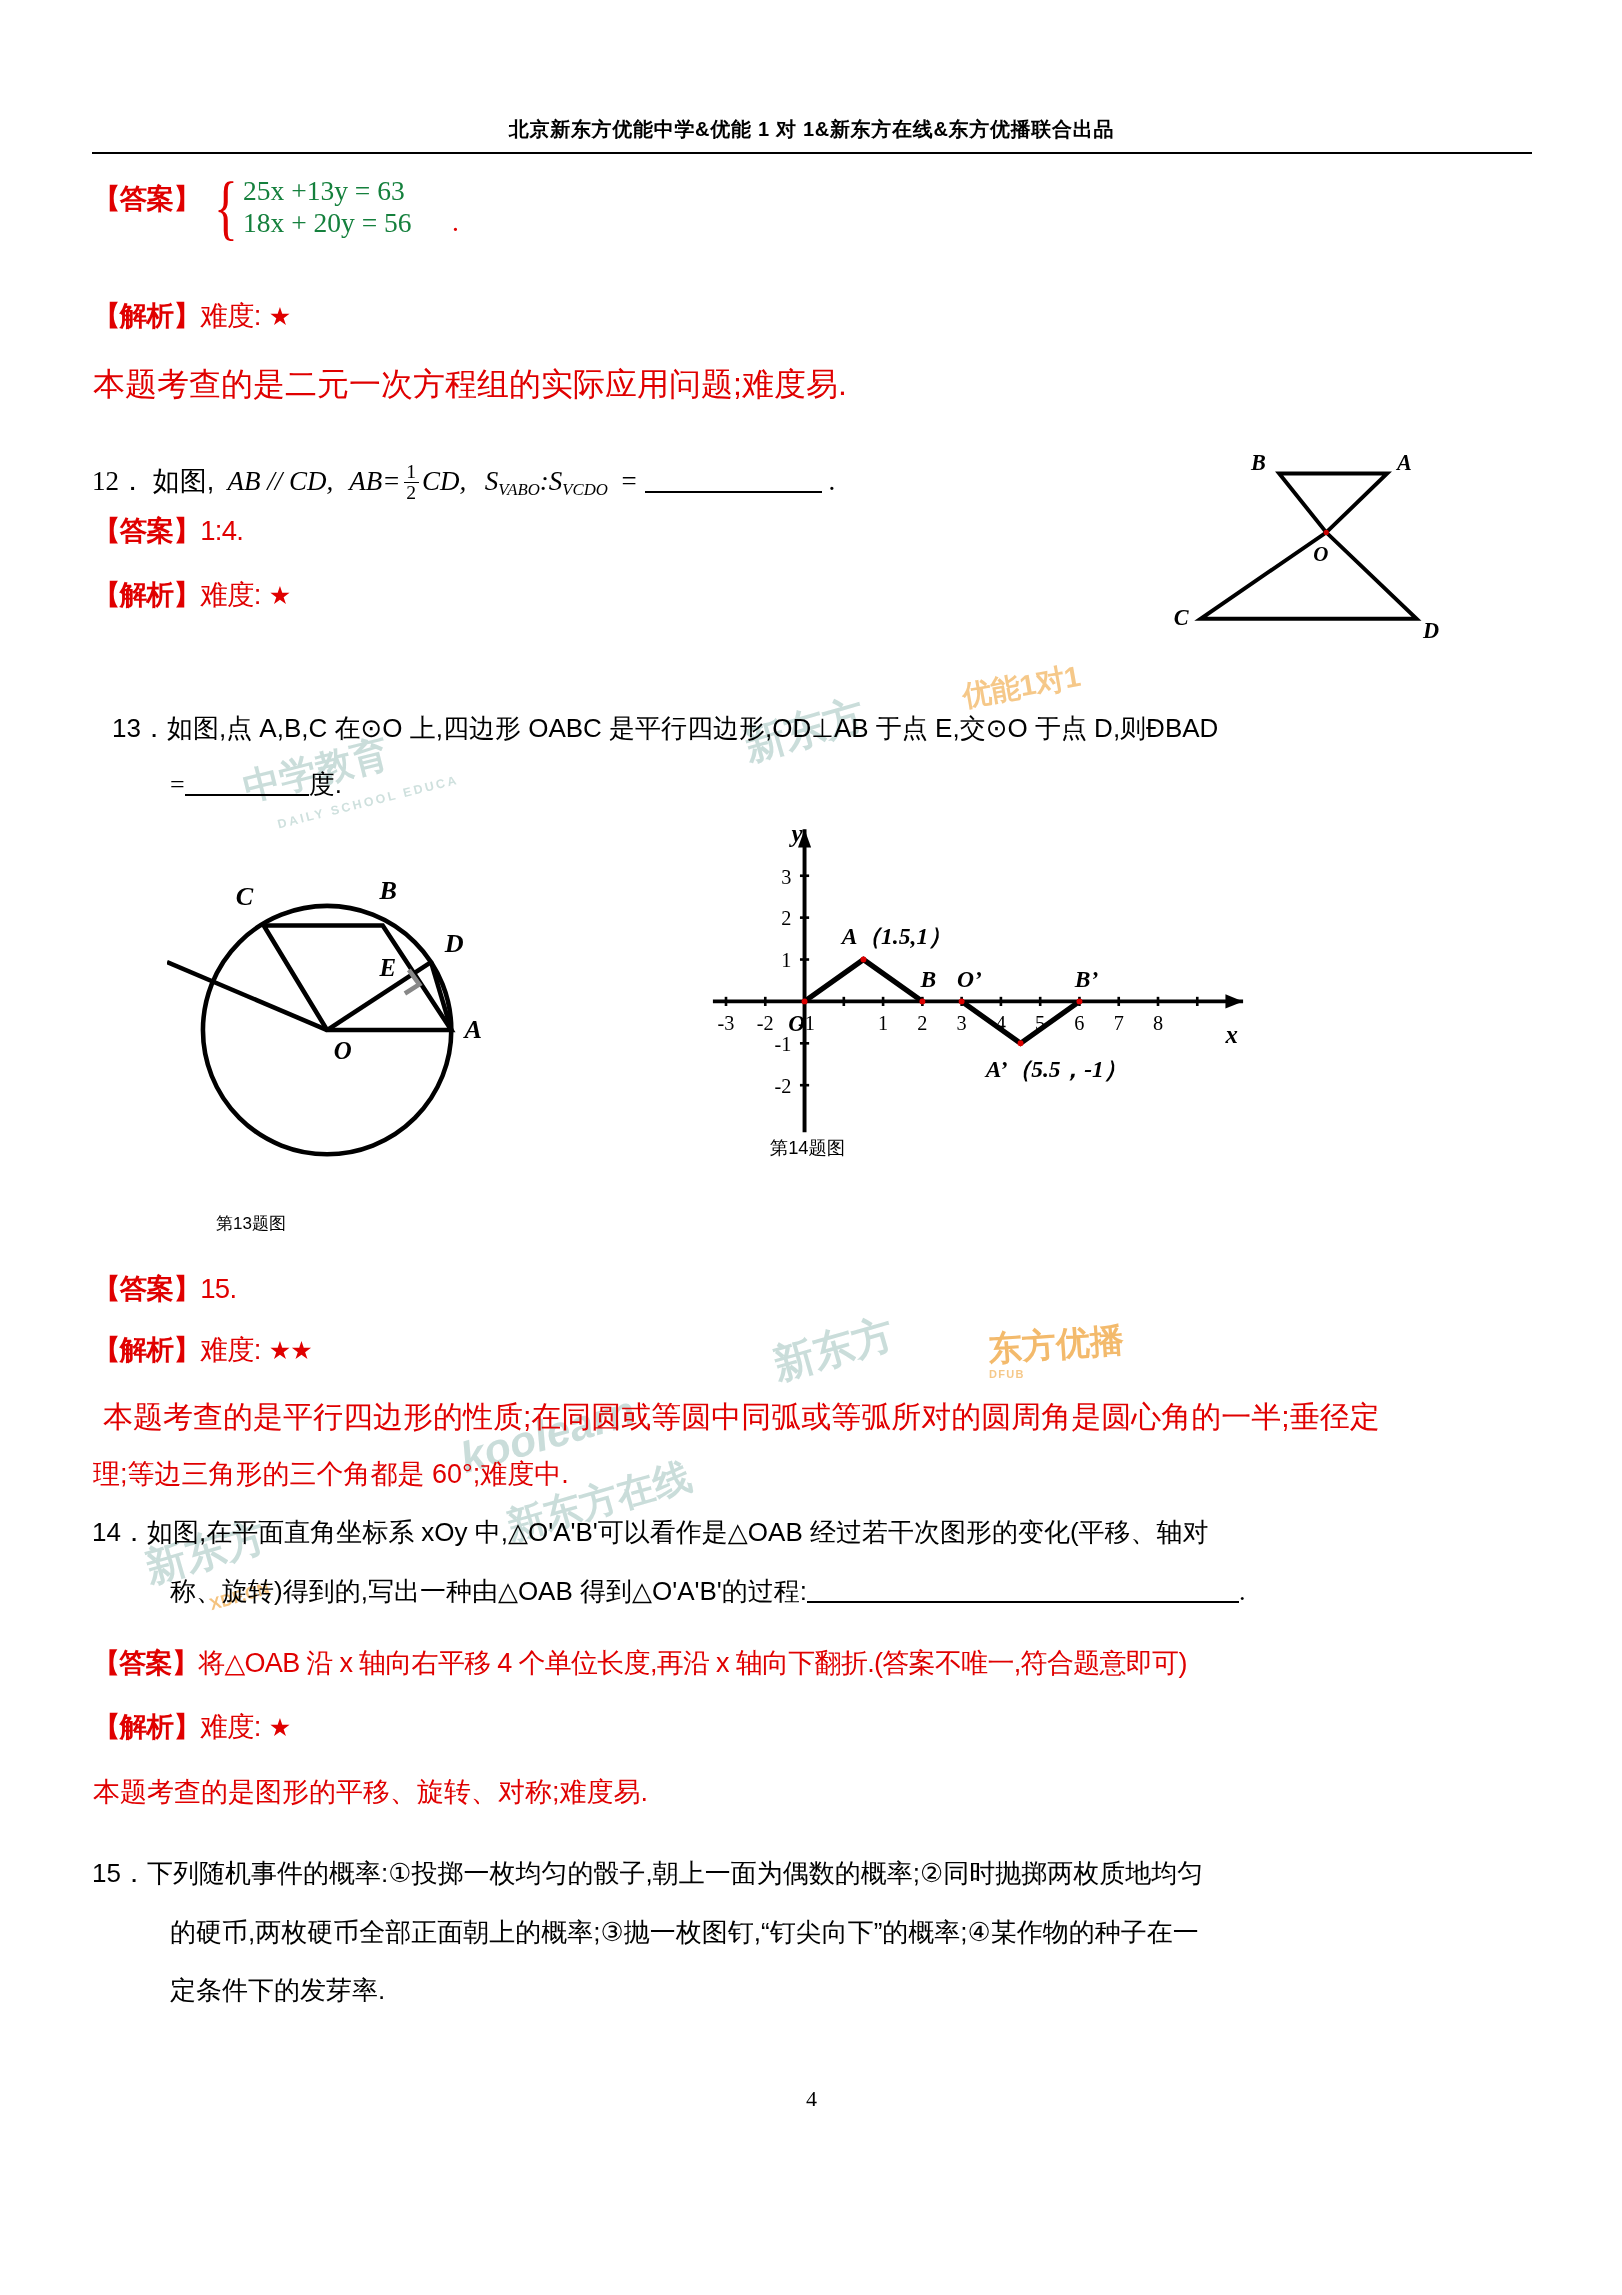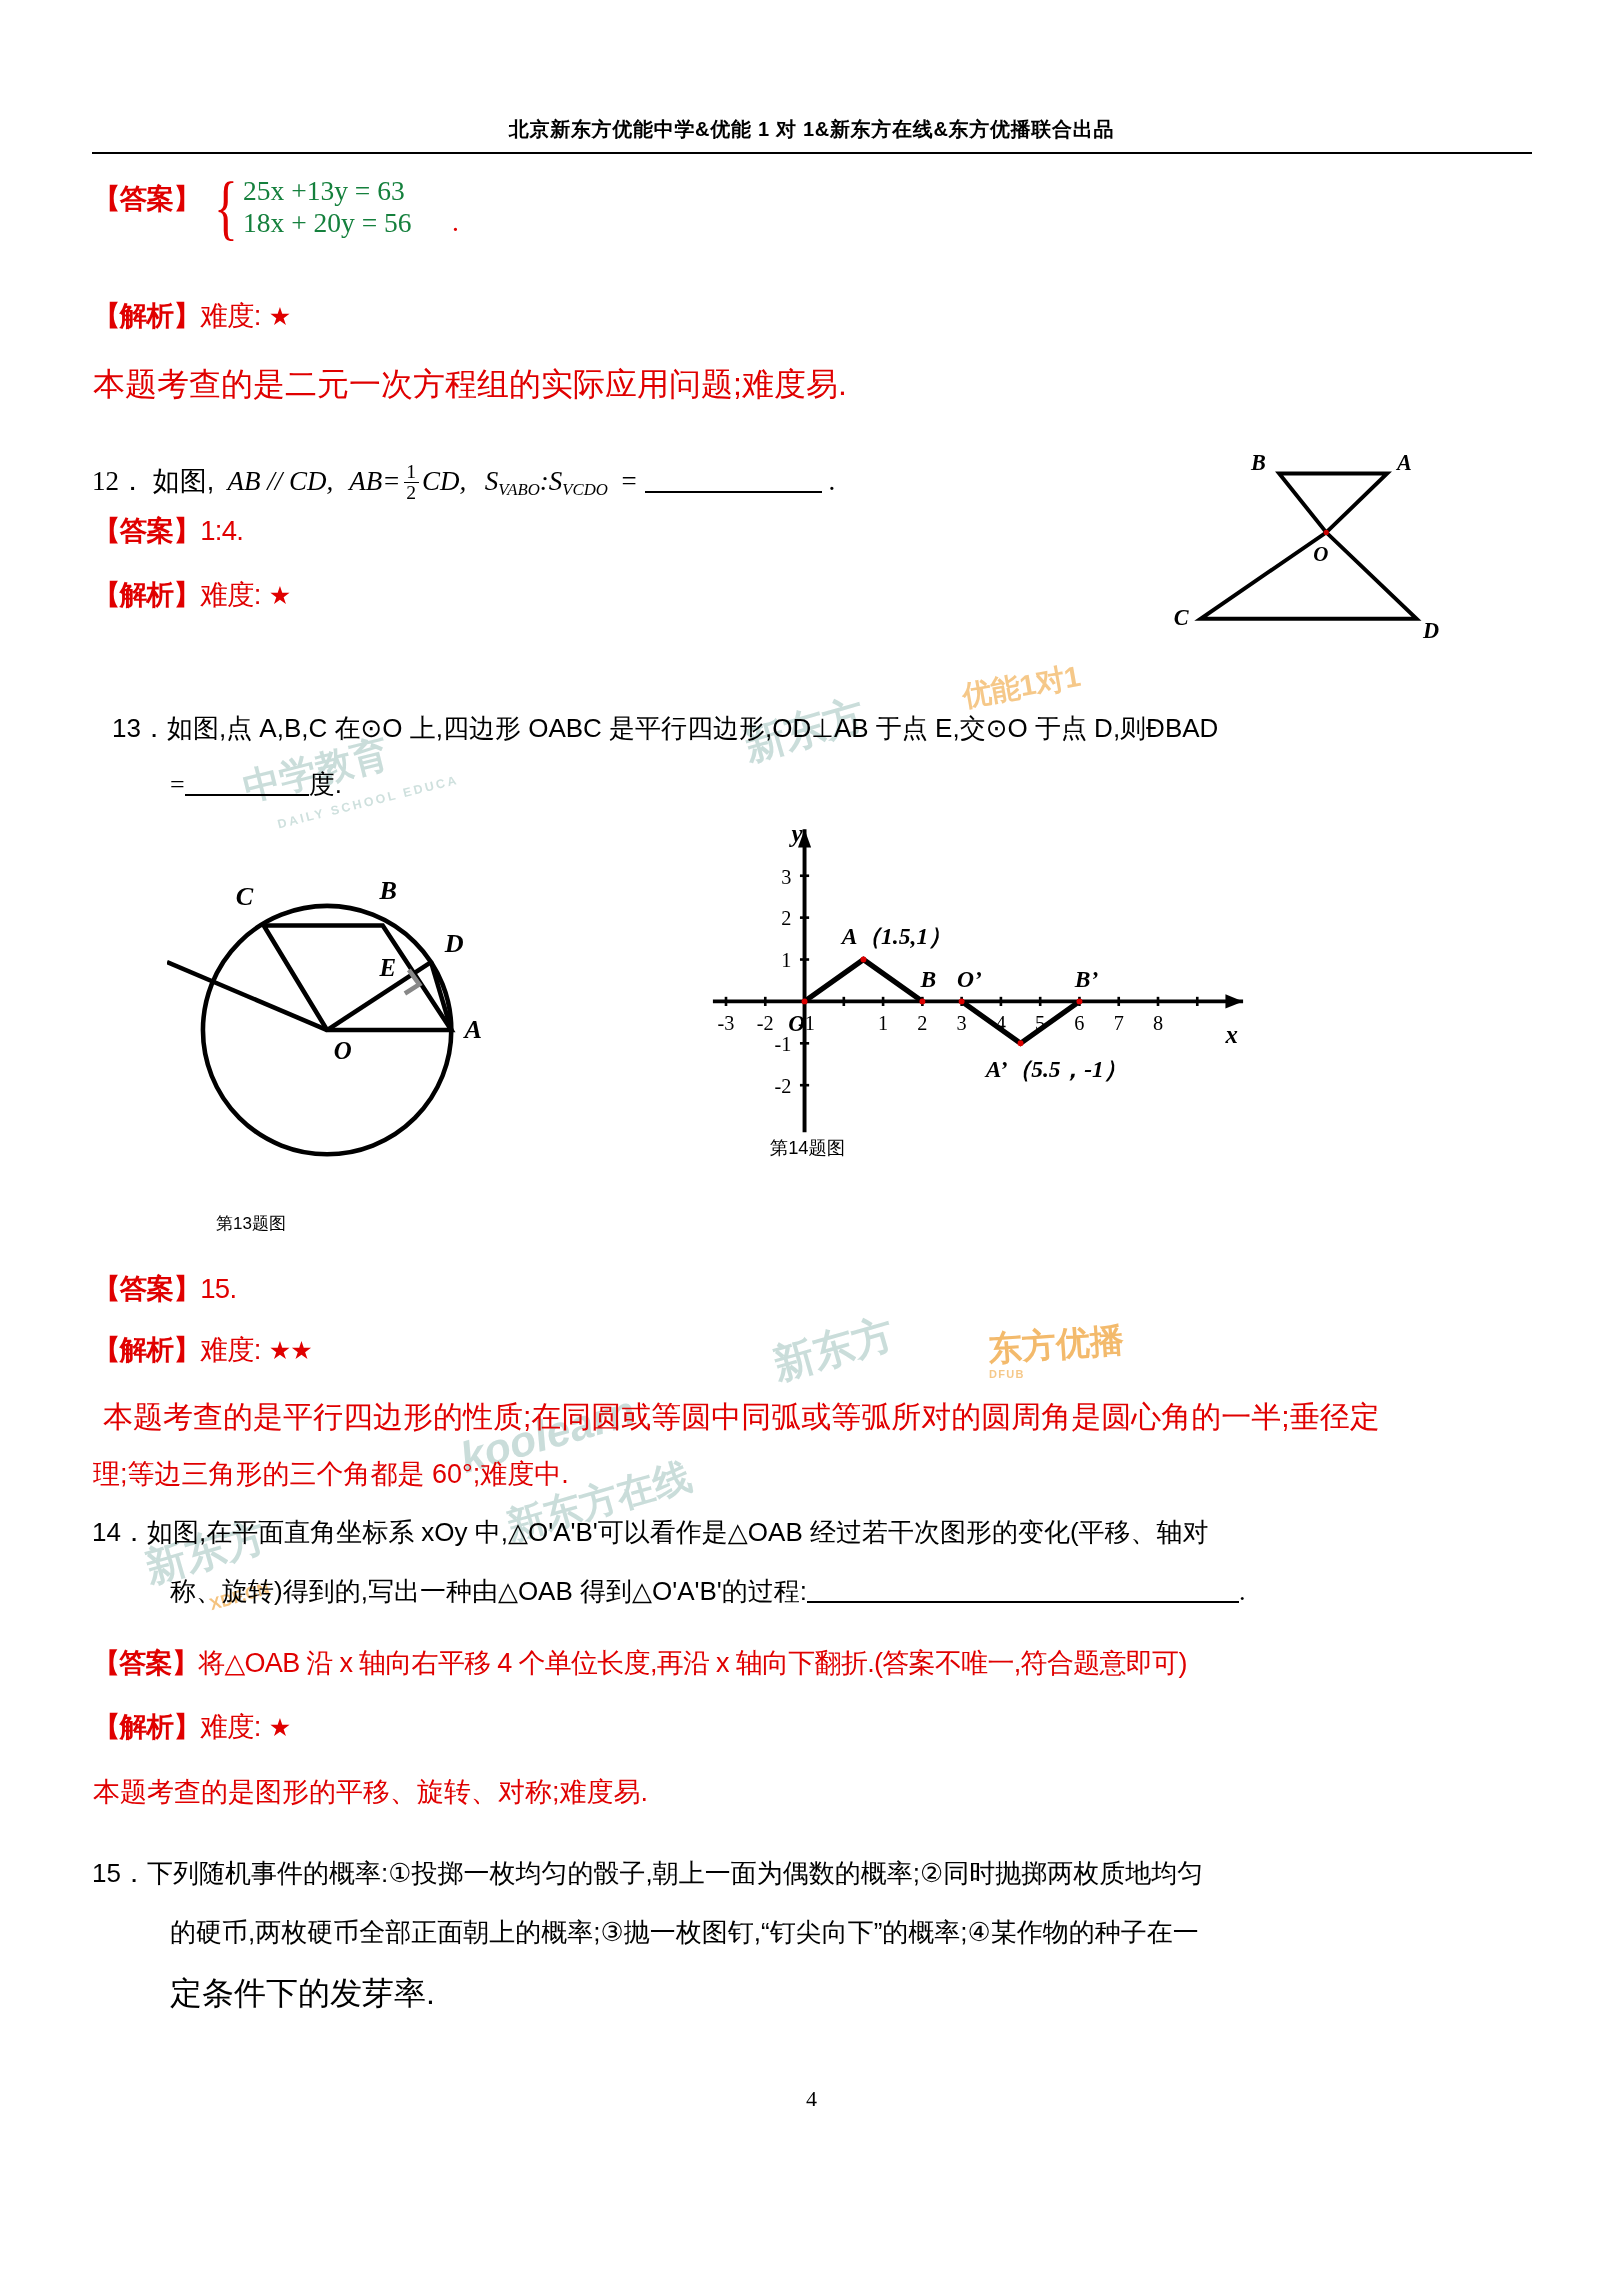--- a/index.html
+++ b/index.html
@@ -356,18 +356,18 @@
 
   <div class="blk red tag cjk" style="left:93px; top:1713px; font-size:27.5px;">
     <span>【解析】</span><span style="font-weight:normal;">难度:</span><span class="star" style="margin-left:7.9px;">★</span>
   </div>
   <div class="blk red cjk" style="left:93px; top:1779px; font-size:27px;">本题考查的是图形的平移、旋转、对称;难度易.</div>
 
   <div class="blk" style="left:92px; top:1860px; font-size:26px;">
     <span class="cjk">15．</span><span class="cjk">下列随机事件的概率:①投掷一枚均匀的骰子,朝上一面为偶数的概率;②同时抛掷两枚质地均匀</span>
   </div>
   <div class="blk cjk" style="left:170px; top:1919px; font-size:26px;">的硬币,两枚硬币全部正面朝上的概率;③抛一枚图钉,“钉尖向下”的概率;④某作物的种子在一</div>
-  <div class="blk cjk" style="left:170px; top:1977px; font-size:32px;">定条件下的发芽率.</div>
+  <div class="blk cjk" style="left:170px; top:1977px; font-size:26px;">定条件下的发芽率.</div>
 
   <div class="pageno">4</div>
 
 </div>
 
 
 </body></html>

